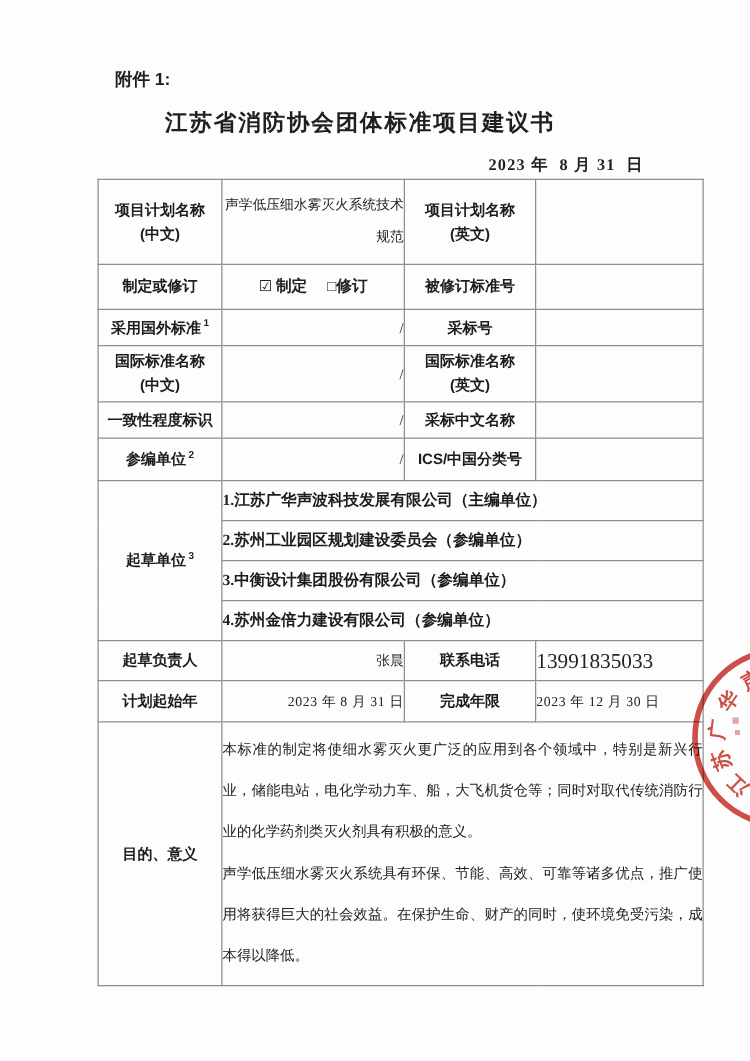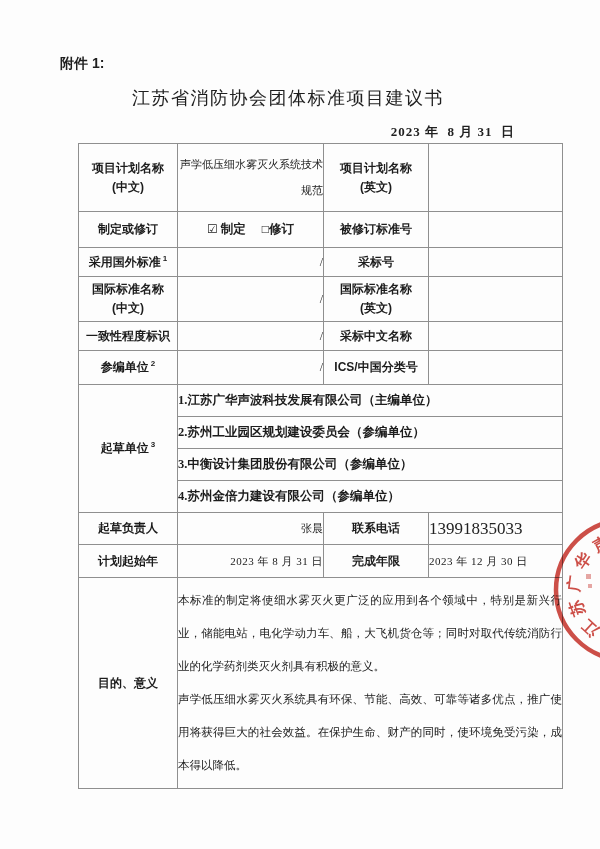--- a/index.html
+++ b/index.html
@@ -1,23 +1,23 @@
 <!DOCTYPE html>
 <html><head>
 <meta charset="utf-8">
 <style>
   html,body{margin:0;padding:0;}
   body{width:600px;height:849px;background:#ffffff;overflow:hidden;
        font-family:"Liberation Sans",sans-serif;color:#1f1f1f;}
   .page{position:relative;width:600px;height:849px;background:#fdfdfd;
         overflow:hidden;box-sizing:border-box;padding-top:55px;}
-  .attachment{margin-left:60px;font-size:14px;font-weight:600;line-height:16px;
+  .attachment{margin-left:92px;font-size:14px;font-weight:600;line-height:16px;
               font-family:"Liberation Sans",sans-serif;}
   .title{margin-top:16px;text-align:center;padding-right:24px;font-size:18px;
-         font-weight:400;letter-spacing:1.5px;line-height:22px;}
+         font-weight:700;letter-spacing:1.5px;line-height:22px;}
   .date-line{margin-top:15px;text-align:right;padding-right:85px;font-size:13px;
              font-family:"Liberation Serif",serif;font-weight:600;
              white-space:pre;line-height:15px;letter-spacing:1px;}
   table.form{margin:4px 0 0 78px;width:484px;border-collapse:collapse;
              table-layout:fixed;}
   table.form td{border:1px solid #8f8f8f;padding:0;vertical-align:middle;
                 overflow:hidden;}
   .lbl{font-family:"Liberation Sans",sans-serif;font-size:12px;font-weight:600;
        text-align:center;line-height:1.55;color:#1c1c1c;}
   .lbl .lbl-text{white-space:pre-line;}

